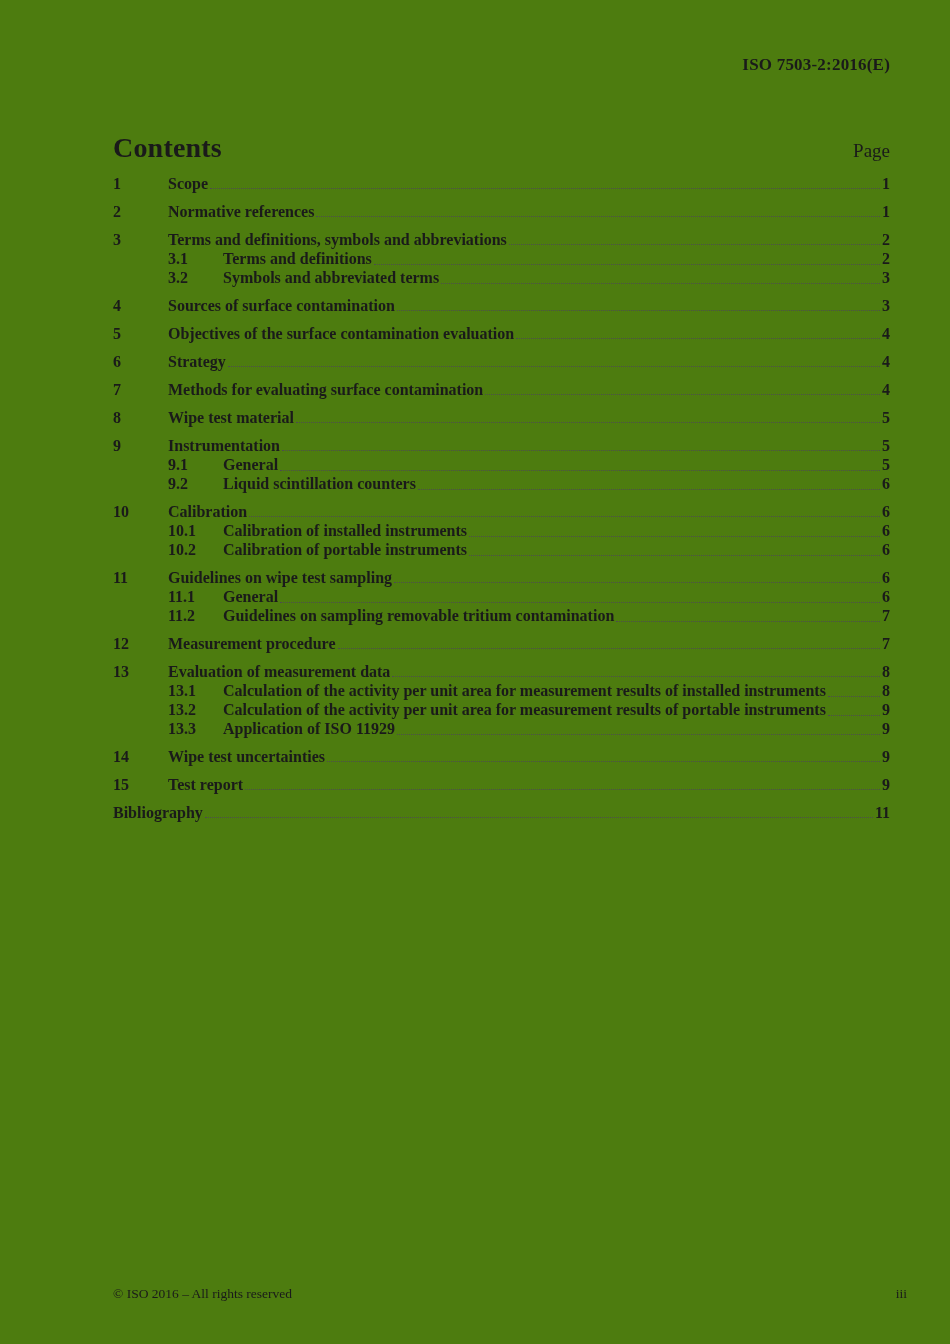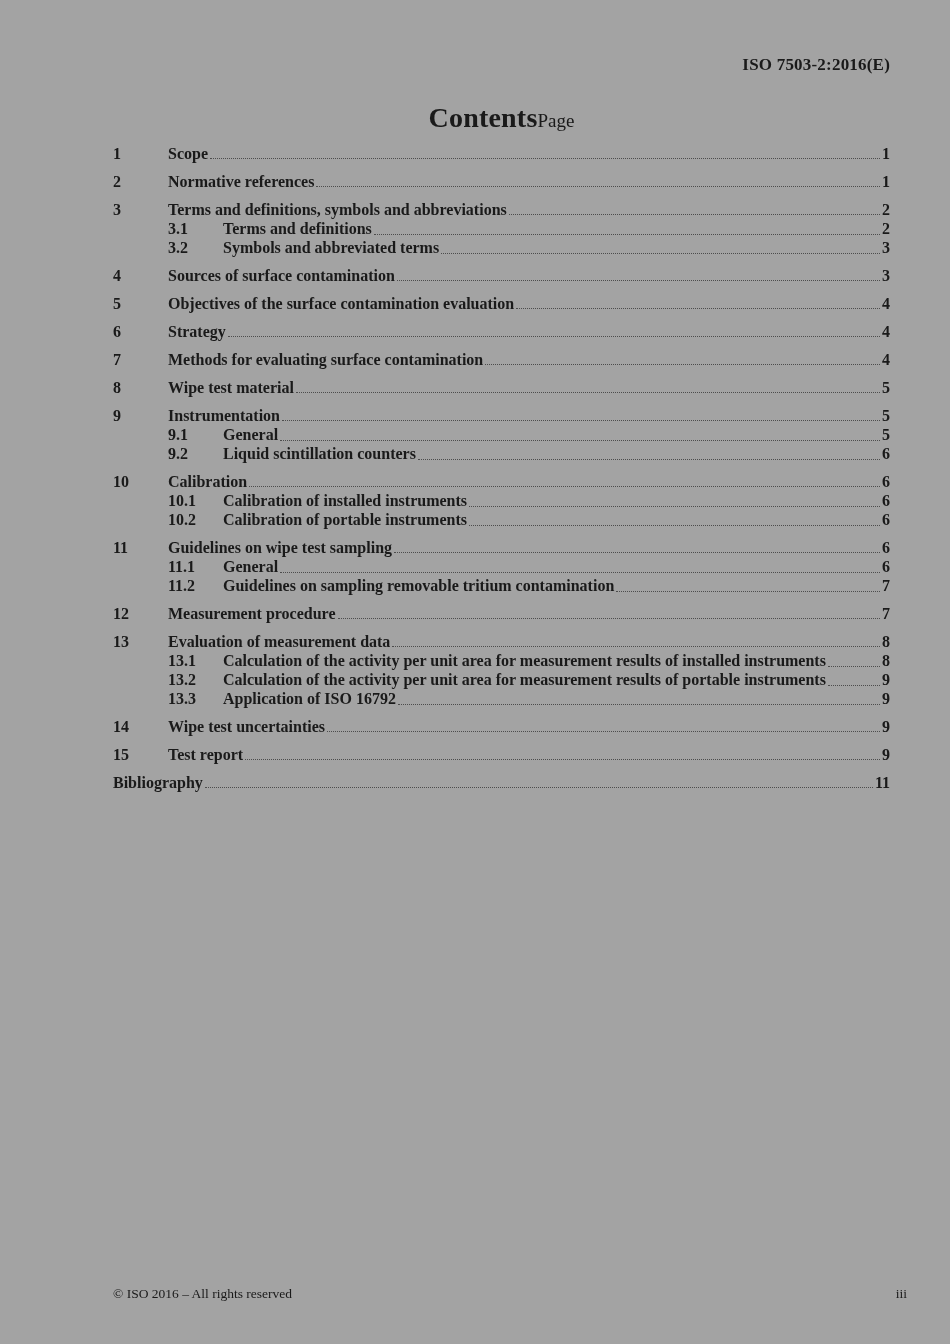--- a/index.html
+++ b/index.html
@@ -2,42 +2,42 @@
 <html><head>
 <meta charset="utf-8">
 <style>
   * { margin: 0; padding: 0; box-sizing: border-box; }
   html, body { background: #ffffff; }
   .page {
     position: relative;
     width: 950px;
     height: 1344px;
     margin: 0 auto;
-    background: #a3a3a3;
+    background: #4d7c0f;
     font-family: "Liberation Serif", "DejaVu Serif", serif;
     color: #1a1a1a;
     overflow: hidden;
   }
   .doc-header {
     margin-top: 55px;
     padding: 0 60px 0 113px;
     text-align: right;
     font-weight: bold;
     font-size: 17px;
     line-height: 19px;
     letter-spacing: 0.2px;
   }
   .content {
     padding: 0 60px 0 113px;
   }
   .title-row {
     display: flex;
     align-items: baseline;
-    justify-content: center;
-    margin-top: 27px;
+    justify-content: space-between;
+    margin-top: 57px;
     margin-bottom: 8px;
   }
   .contents-title {
     font-size: 28px;
     font-weight: bold;
     line-height: 34px;
     letter-spacing: 0.2px;
   }
   .page-col-label {
     font-size: 19px;
@@ -232,21 +232,21 @@
           <span class="pagenum">8</span>
         </div>
         <div class="toc-row level-1">
           <span class="num">13.2</span>
           <span class="label">Calculation of the activity per unit area for measurement results of portable instruments</span>
           <span class="leader"></span>
           <span class="pagenum">9</span>
         </div>
         <div class="toc-row level-1">
           <span class="num">13.3</span>
-          <span class="label">Application of ISO 16792</span>
+          <span class="label">Application of ISO 11929</span>
           <span class="leader"></span>
           <span class="pagenum">9</span>
         </div>
         <div class="toc-row level-0">
           <span class="num">14</span>
           <span class="label">Wipe test uncertainties</span>
           <span class="leader"></span>
           <span class="pagenum">9</span>
         </div>
         <div class="toc-row level-0">

